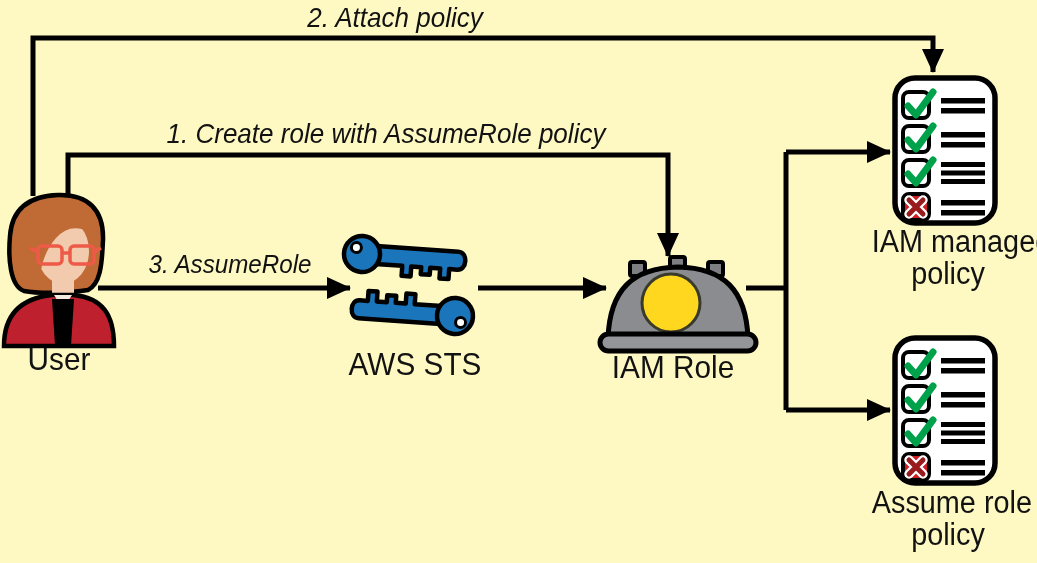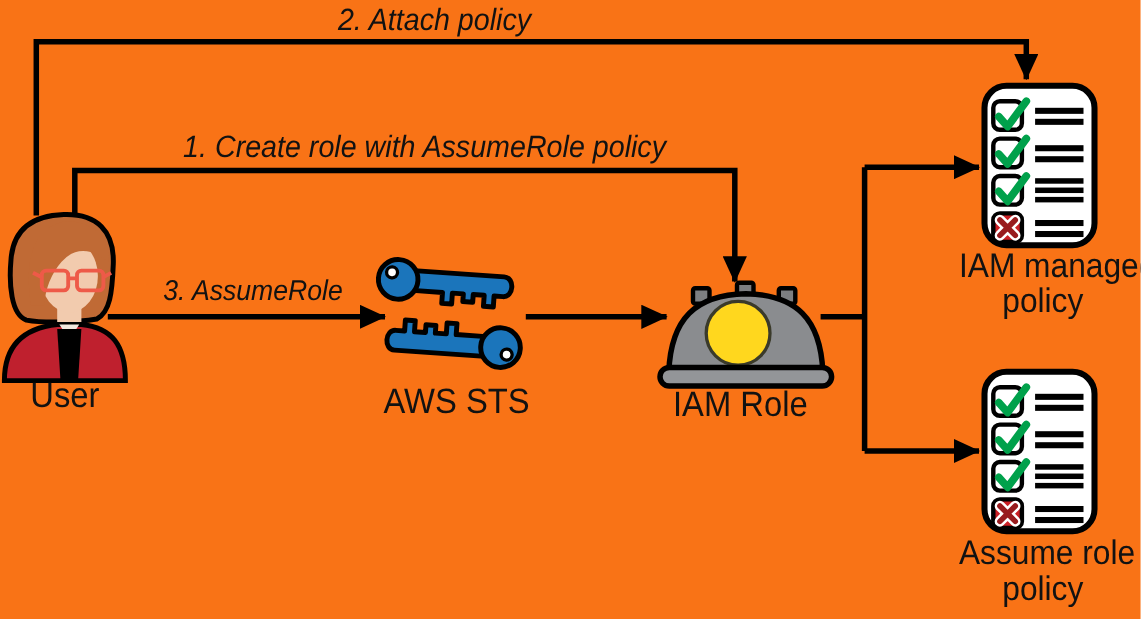--- a/index.html
+++ b/index.html
@@ -1,16 +1,16 @@
 <!DOCTYPE html>
 <html><head>
 <meta charset="utf-8">
 <style>
   html,body{margin:0;padding:0;background:#fff;}
-  .canvas{position:relative;width:1037px;height:563px;background:#f97316;overflow:hidden;
+  .canvas{position:relative;width:1037px;height:563px;background:#fef9c3;overflow:hidden;
           font-family:"Liberation Sans",sans-serif;color:#111;}
   .layer{position:absolute;inset:0;}
   .lbl{position:absolute;text-align:center;line-height:1.04;color:#121212;
        transform:scaleX(.93);transform-origin:50% 50%;white-space:nowrap;}
   .lbl span{display:block;}
   .step{font-style:italic;font-size:28px;font-weight:400;}
   .node{font-size:32px;font-weight:400;}
 </style>
 </head>
 <body>

